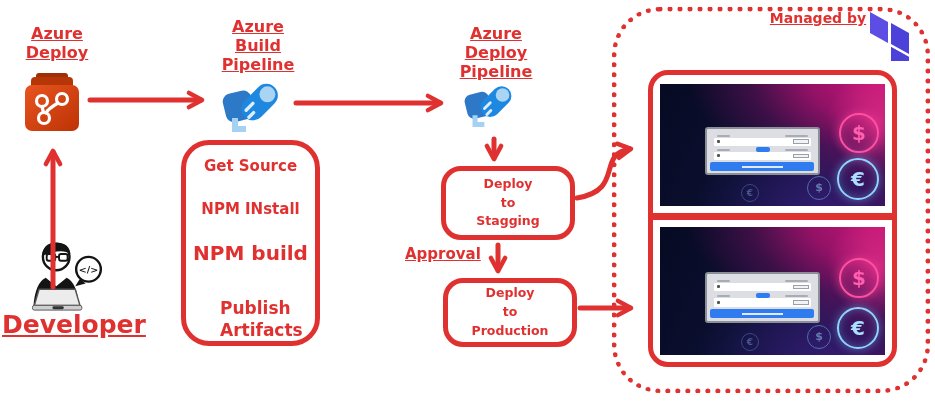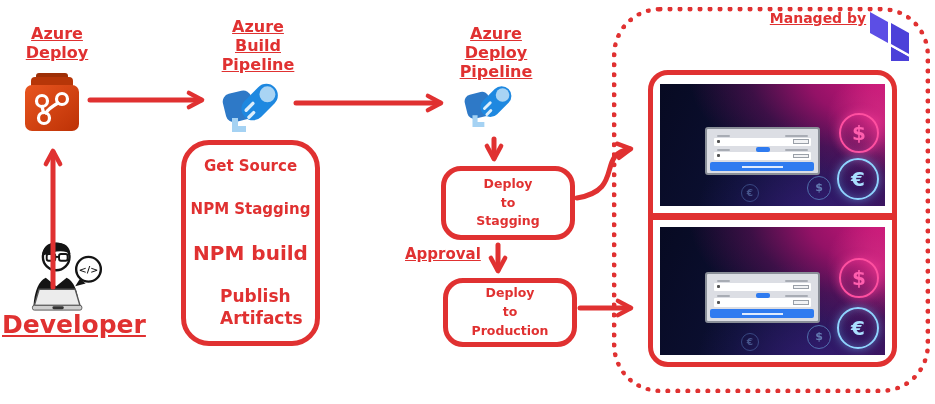--- a/index.html
+++ b/index.html
@@ -16,21 +16,21 @@
   .approval-lbl{left:405px;top:245px;width:72px;font-size:15px;text-align:left;}
   .managed-lbl{left:768px;top:10px;width:100px;font-size:14px;}
   
   .rbox{position:absolute;border:5px solid var(--red);border-radius:22px;background:#fff;
         box-sizing:border-box;color:var(--red);font-weight:600;}
   .steps-box{left:181px;top:140px;width:139px;height:206px;border-radius:28px;}
   .step{position:absolute;left:0;width:100%;text-align:center;color:var(--red);}
   .step.s0{top:12px;font-size:15px;}
   .step.s1{top:55px;font-size:15px;}
   .step.s2{top:96px;font-size:20px;}
-  .step.s3{top:140px;font-size:17px;line-height:1.3;padding:0 34px;box-sizing:border-box;}
+  .step.s3{top:152px;font-size:17px;line-height:1.3;padding:0 34px;box-sizing:border-box;}
   .deploy-box{width:134px;font-size:12.5px;line-height:1.5;display:flex;flex-direction:column;
               align-items:center;justify-content:center;border-radius:20px;}
   .staging-box{left:441px;top:166px;height:74px;}
   .production-box{left:443px;top:278px;height:69px;}
   
   .dashed-box{position:absolute;left:612px;top:7px;width:318px;height:386px;box-sizing:border-box;
               border:5px dotted var(--red);border-radius:48px;}
   
   .env-panel{position:absolute;left:648px;top:70px;width:249px;height:297px;box-sizing:border-box;
              border:5px solid var(--red);border-radius:20px;background:#fff;}
@@ -223,21 +223,21 @@
       <rect x="21" y="73" width="52" height="5" rx="2" fill="#cfcfcf" stroke="#555" stroke-width="1"></rect>
       <rect x="42" y="74" width="12" height="3" rx="1.5" fill="#333"></rect>
       <path d="M71,45 l-5,8 11,-3 z" fill="#141414"></path>
       <circle cx="80" cy="35" r="13" fill="#fff" stroke="#141414" stroke-width="2.5"></circle>
       <text x="80" y="39" font-size="10" font-weight="bold" text-anchor="middle" fill="#141414">&lt;/&gt;</text>
     </svg>
   </div>
 
   <div class="rbox steps-box">
     <div class="step s0">Get Source</div>
-    <div class="step s1">NPM Stagging</div>
+    <div class="step s1">NPM INstall</div>
     <div class="step s2">NPM build</div>
     <div class="step s3">Publish Artifacts</div>
   </div>
 
   <div class="rbox deploy-box staging-box">
     <div>Deploy</div>
     <div>to</div>
     <div>Stagging</div>
   </div>
   <div class="rbox deploy-box production-box">

